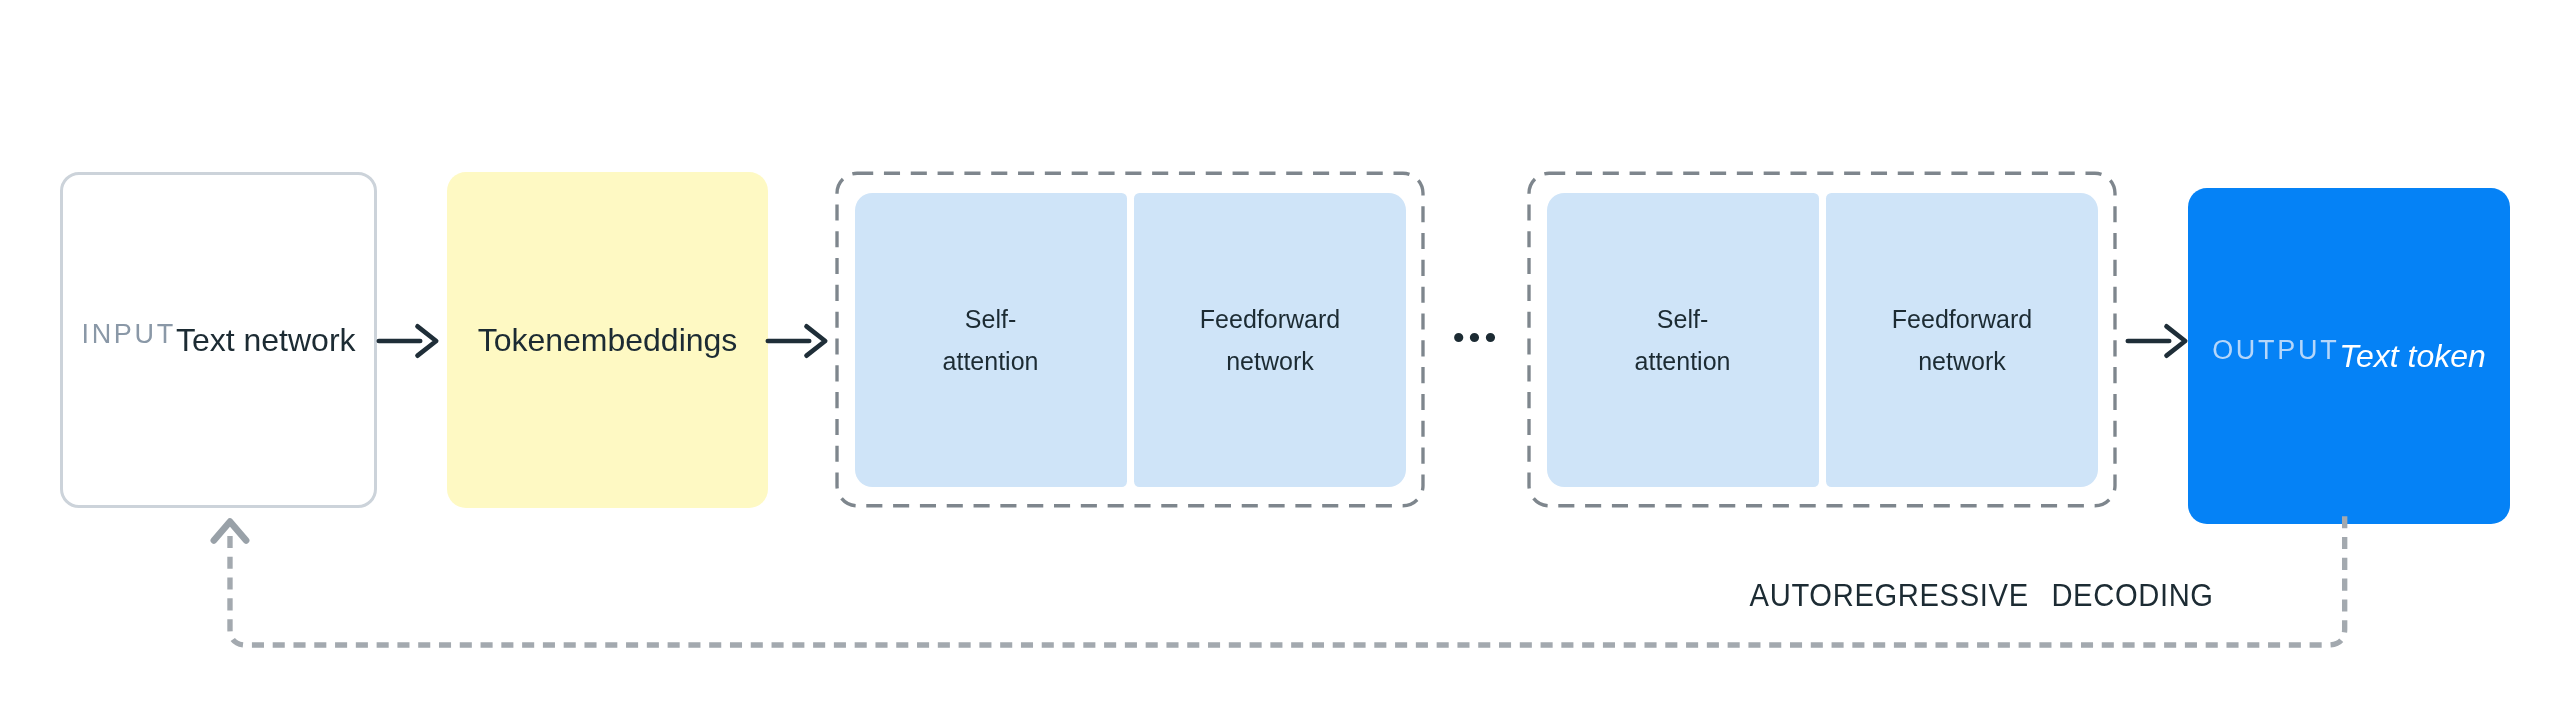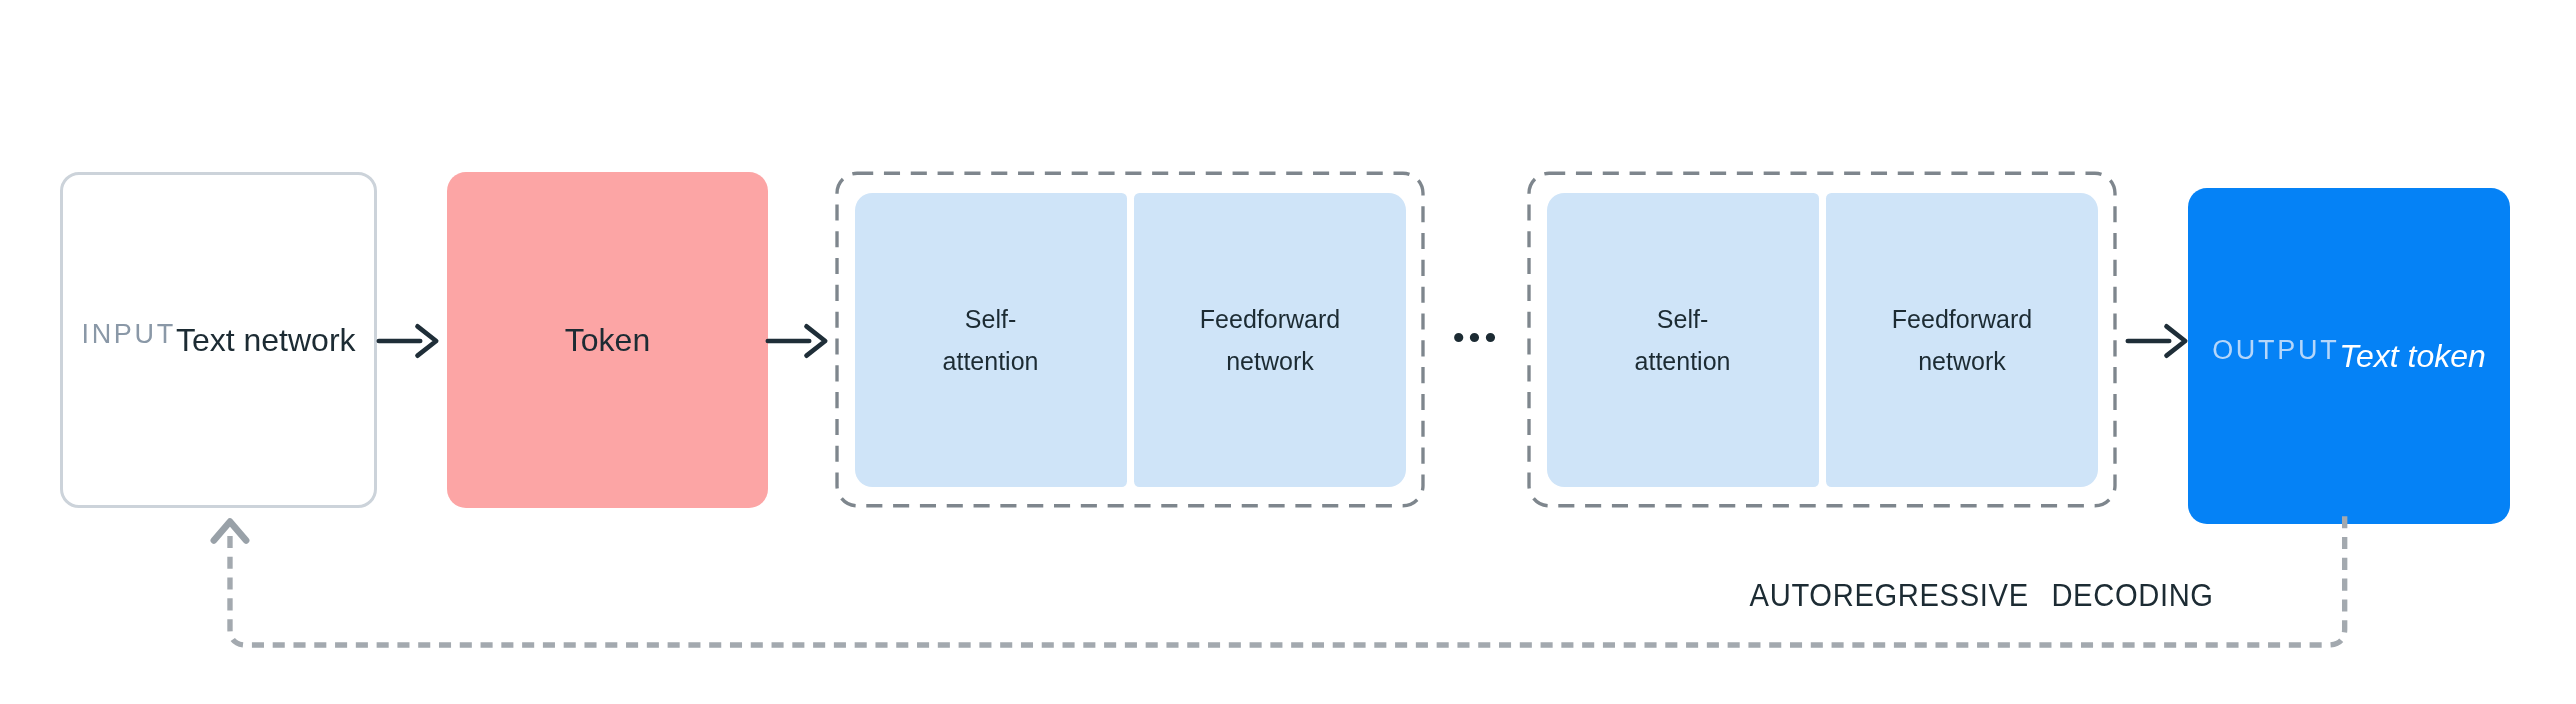--- a/index.html
+++ b/index.html
@@ -42,21 +42,21 @@
   }
   #input-box {
     left: 60px;
     width: 317px;
     background: #ffffff;
     border: 3.4px solid #ccd3da;
   }
   #embedding-box {
     left: 447px;
     width: 321px;
-    background: #fca5a5;
+    background: #fef9c3;
   }
   #output-box {
     left: 2188px;
     width: 322px;
     background: #0582f6;
     margin-top: 16px;
   }
   #output-box .kicker { color: #b5d6fa; }
   #output-box .main-text { color: #ffffff; font-style: italic; }
 
@@ -146,20 +146,21 @@
     <div class="main-text">Text network</div>
   </div>
 
   <svg class="flow-arrow" id="arrow-1" width="67" height="64" viewBox="0 0 100 96">
     <path d="M4 48 H66" fill="none" stroke="#1f2e38" stroke-width="7" stroke-linecap="round"></path>
     <path d="M62 26 L90 48 L62 70" fill="none" stroke="#1f2e38" stroke-width="7" stroke-linecap="round" stroke-linejoin="round"></path>
   </svg>
 
   <div class="node" id="embedding-box">
     <div class="main-text">Token</div>
+    <div class="main-text">embeddings</div>
   </div>
 
   <svg class="flow-arrow" id="arrow-2" width="67" height="64" viewBox="0 0 100 96">
     <path d="M4 48 H66" fill="none" stroke="#1f2e38" stroke-width="7" stroke-linecap="round"></path>
     <path d="M62 26 L90 48 L62 70" fill="none" stroke="#1f2e38" stroke-width="7" stroke-linecap="round" stroke-linejoin="round"></path>
   </svg>
 
   <div class="block-container" id="block-1">
     <svg class="dash-frame" width="590" height="337" viewBox="0 0 880 502">
       <rect x="3" y="3" width="874" height="496" rx="30" fill="none" stroke="#7e868d" stroke-width="5" stroke-dasharray="24 16"></rect>

